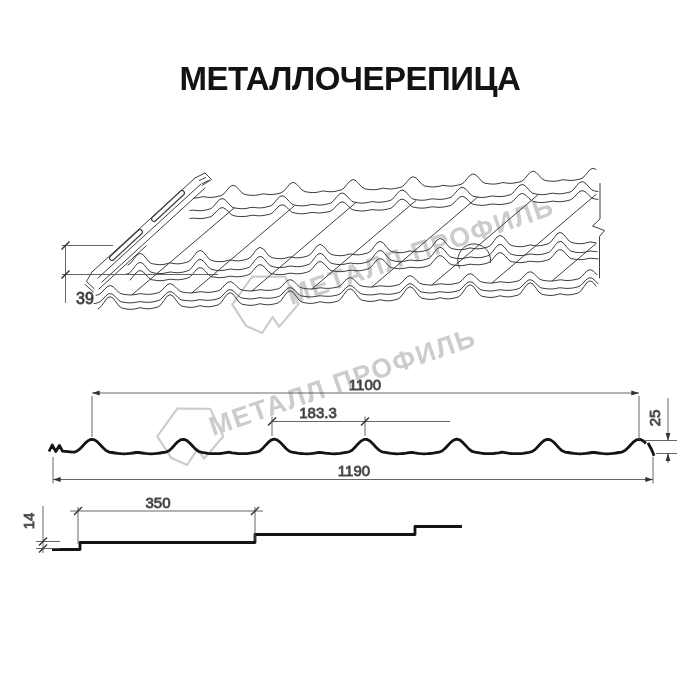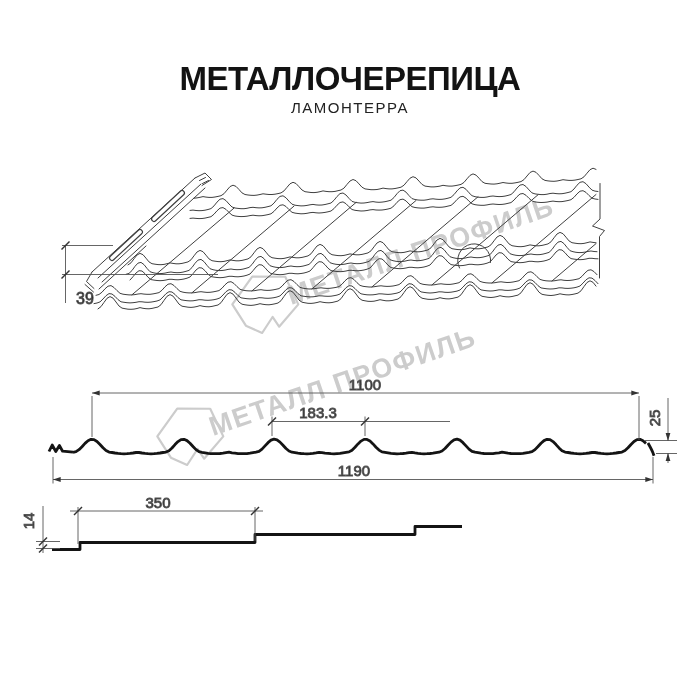--- a/index.html
+++ b/index.html
@@ -19,21 +19,20 @@
   .wm-text{font-family:"Liberation Sans",sans-serif;font-size:27px;font-weight:bold;
            letter-spacing:1.5px;fill:#cccccc;}
   .wm-logo{fill:none;stroke:#cccccc;stroke-width:2.2;stroke-linejoin:round;}
 </style>
 </head>
 <body>
 
 <div class="page">
 
   <div class="title">МЕТАЛЛОЧЕРЕПИЦА</div>
-  <div class="subtitle">ЛАМОНТЕРРА</div>
 
   <svg width="700" height="700" viewBox="0 0 700 700">
     <defs>
       <marker id="ma" viewBox="0 0 10 10" refX="9.5" refY="5" markerWidth="9" markerHeight="9" orient="auto-start-reverse">
           <path d="M0,2 L10,5 L0,8 z" fill="#333"></path>
         </marker>
     </defs>
 
     <g>
       <path class="wm-logo" transform="translate(227,283) rotate(-14)" d="M8,46 L0,22 L26,0 L58,8 L64,38 L40,55 L36,44 L22,57 Z"></path>

